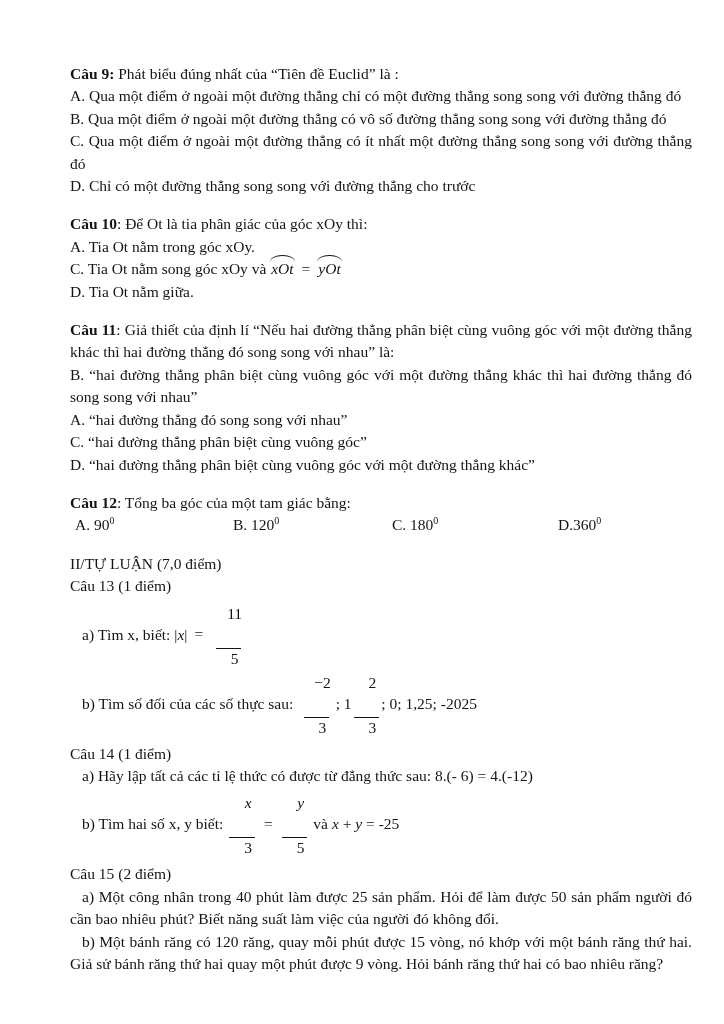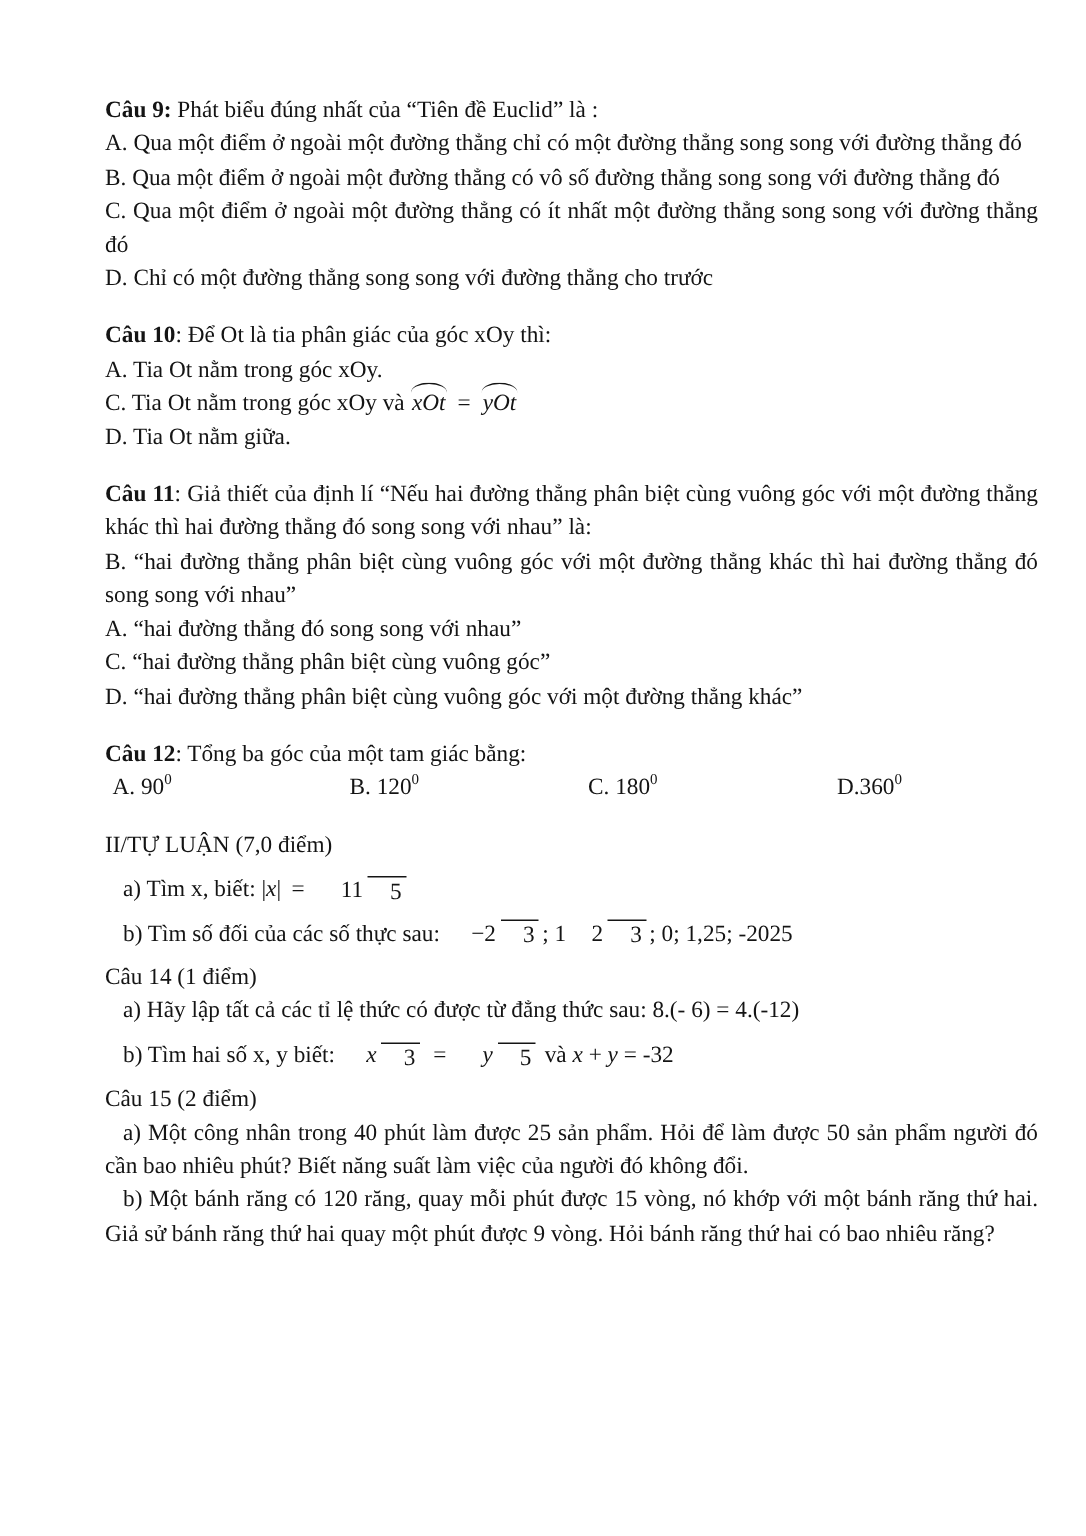--- a/index.html
+++ b/index.html
@@ -45,25 +45,27 @@
     right: 0;
     top: -3px;
     height: 6px;
     border-top: 1.4px solid #141414;
     border-radius: 50% 50% 0 0 / 100% 100% 0 0;
   }
   .eq { padding: 0 7px; }
   
   .frac {
     display: inline-flex;
+    flex-direction: column;
     align-items: center;
     vertical-align: middle;
     line-height: 17px;
     text-align: left;
     margin: 0 2px;
+    gap: 25px;
   }
   .frac .num { padding: 0 3px 1px 3px; }
   .frac .den { border-top: 1.3px solid #141414; padding: 1px 3px 0 3px; }
   .mathline { margin: 7px 0; }
   sup {
     font-size: 10px;
     line-height: 0;
     vertical-align: super;
   }
   
@@ -85,58 +87,59 @@
 <div class="page">
 
   <p class="para"><b>Câu 9:</b><span> Phát biểu đúng nhất của “Tiên đề Euclid” là :</span></p>
   <p class="para">A. Qua một điểm ở ngoài một đường thẳng chỉ có một đường thẳng song song với đường thẳng đó</p>
   <p class="para">B. Qua một điểm ở ngoài một đường thẳng có vô số đường thẳng song song với đường thẳng đó</p>
   <p class="para">C. Qua một điểm ở ngoài một đường thẳng có ít nhất một đường thẳng song song với đường thẳng đó</p>
   <p class="para">D. Chỉ có một đường thẳng song song với đường thẳng cho trước</p>
 
   <p class="para gap-sm"><b>Câu 10</b><span>: Để Ot là tia phân giác của góc xOy thì:</span></p>
   <p class="para">A. Tia Ot nằm trong góc xOy.</p>
-  <p class="para"><span>C. Tia Ot nằm trong góc xOy và </span><span class="hat">xOt</span><span class="eq">=</span><span class="hat">yOt</span></p>
+  <p class="para"><span>C. Tia Ot nằm song góc xOy và </span><span class="hat">xOt</span><span class="eq">=</span><span class="hat">yOt</span></p>
   <p class="para">D. Tia Ot nằm giữa.</p>
 
   <p class="para gap-sm"><b>Câu 11</b><span>: Giả thiết của định lí “Nếu hai đường thẳng phân biệt cùng vuông góc với một đường thẳng khác thì hai đường thẳng đó song song với nhau” là:</span></p>
   <p class="para">B. “hai đường thẳng phân biệt cùng vuông góc với một đường thẳng khác thì hai đường thẳng đó song song với nhau”</p>
   <p class="para">A. “hai đường thẳng đó song song với nhau”</p>
   <p class="para">C. “hai đường thẳng phân biệt cùng vuông góc”</p>
   <p class="para">D. “hai đường thẳng phân biệt cùng vuông góc với một đường thẳng khác”</p>
 
   <p class="para gap-sm"><b>Câu 12</b><span>: Tổng ba góc của một tam giác bằng:</span></p>
   <div class="mc-row">
     <span class="mc a"><span>A. 90</span><sup>0</sup></span>
     <span class="mc b"><span>B. 120</span><sup>0</sup></span>
     <span class="mc c"><span>C. 180</span><sup>0</sup></span>
     <span class="mc d"><span>D.360</span><sup>0</sup></span>
   </div>
 
   <p class="para hdr gap-sm">II/TỰ LUẬN  (7,0 điểm)</p>
 
+  <p class="para hdr">Câu 13 (1 điểm)</p>
   <p class="para indent mathline"><span>a) Tìm x, biết: </span><span class="abs-bar">|</span><i>x</i><span class="abs-bar">|</span><span class="eq">=</span><span class="frac">
         <span class="num">11</span>
         <span class="den">5</span>
       </span></p>
   <p class="para indent mathline"><span>b) Tìm số đối của các số thực sau: </span><span class="frac">
         <span class="num">−2</span>
         <span class="den">3</span>
       </span><span>; 1</span><span class="frac">
         <span class="num">2</span>
         <span class="den">3</span>
       </span><span>; 0; 1,25; -2025</span></p>
 
   <p class="para hdr">Câu 14 (1 điểm)</p>
   <p class="para indent">a) Hãy lập tất cả các tỉ lệ thức có được từ đẳng thức sau: 8.(- 6) = 4.(-12)</p>
   <p class="para indent mathline"><span>b) Tìm hai số x, y biết: </span><span class="frac">
         <i class="num">x</i>
         <span class="den">3</span>
       </span><span class="eq">=</span><span class="frac">
         <i class="num">y</i>
         <span class="den">5</span>
-      </span><span> và </span><i>x</i><span> + </span><i>y</i><span> = -32</span></p>
+      </span><span> và </span><i>x</i><span> + </span><i>y</i><span> = -25</span></p>
 
   <p class="para hdr">Câu 15 (2 điểm)</p>
   <p class="para indent">a) Một công nhân trong 40 phút làm được 25 sản phẩm. Hỏi để làm được 50 sản phẩm người đó cần bao nhiêu phút? Biết năng suất làm việc của người đó không đổi.</p>
   <p class="para indent">b) Một bánh răng có 120 răng, quay mỗi phút được 15 vòng, nó khớp với một bánh răng thứ hai. Giả sử bánh răng thứ hai quay một phút được 9 vòng. Hỏi bánh răng thứ hai có bao nhiêu răng?</p>
 
 </div>
 
 </body></html>

